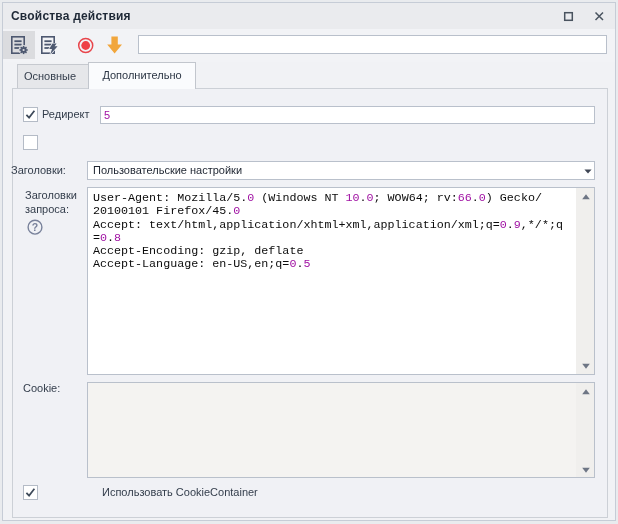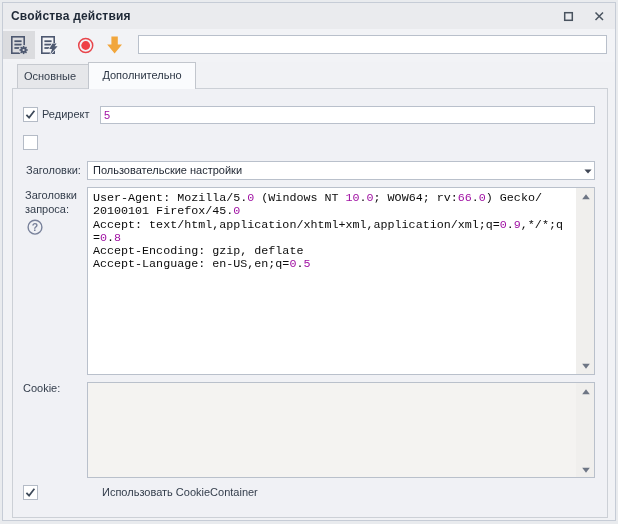--- a/index.html
+++ b/index.html
@@ -71,21 +71,21 @@
   <div class="abs" style="left:23px;top:107px;width:15px;height:15px;background:#fff;border:1px solid #b4bbc6;"></div>
   <svg class="abs" style="left:23px;top:107px;z-index:3;" width="15" height="15" viewBox="0 0 15 15">
     <path d="M3.4 7.8 L6.1 10.6 L11.4 3.7" fill="none" stroke="#3e4a5a" stroke-width="1.7"></path>
   </svg>
   <div class="lbl" style="left:42px;top:108px;">Редирект</div>
   <div class="inp" style="left:100px;top:106px;width:495px;height:18px;"></div>
   <div class="abs" style="left:104px;top:109px;font-size:11px;color:#a011a3;">5</div>
 
   <div class="abs" style="left:23px;top:135px;width:15px;height:15px;background:#fff;border:1px solid #b4bbc6;"></div>
 
-  <div class="lbl" style="left:26px;top:164px;">Заголовки:</div>
+  <div class="lbl" style="left:11px;top:164px;">Заголовки:</div>
   <div class="inp" style="left:87px;top:161px;width:508px;height:19px;"></div>
   <div class="abs" style="left:93px;top:164px;font-size:11px;color:#1d2430;">Пользовательские настройки</div>
   <svg class="abs" style="left:584px;top:169px;" width="8" height="5" viewBox="0 0 8 5">
     <path d="M0.4 0.4 L7.6 0.4 L4 4.4 Z" fill="#3f4654"></path>
   </svg>
 
   <div class="lbl" style="left:25px;top:189px;">Заголовки</div>
   <div class="lbl" style="left:25px;top:203px;">запроса:</div>
   <svg class="abs" style="left:27px;top:219px;" width="17" height="17" viewBox="0 0 17 17">
     <circle cx="8" cy="8.2" r="6.9" fill="none" stroke="#79829b" stroke-width="1.4"></circle>

